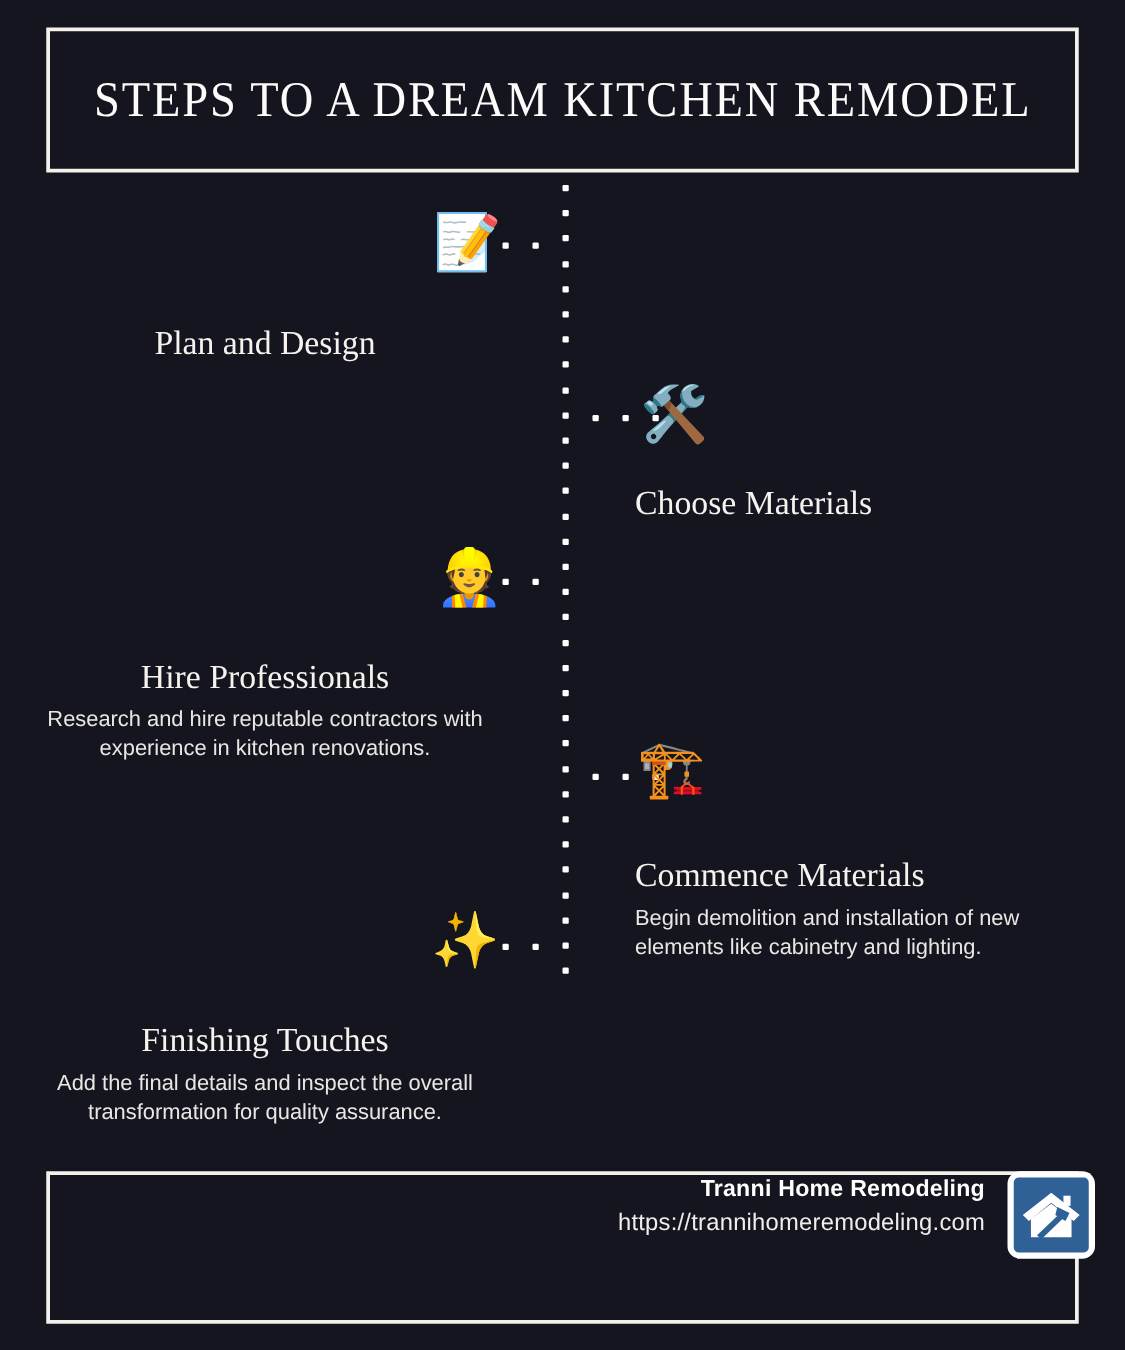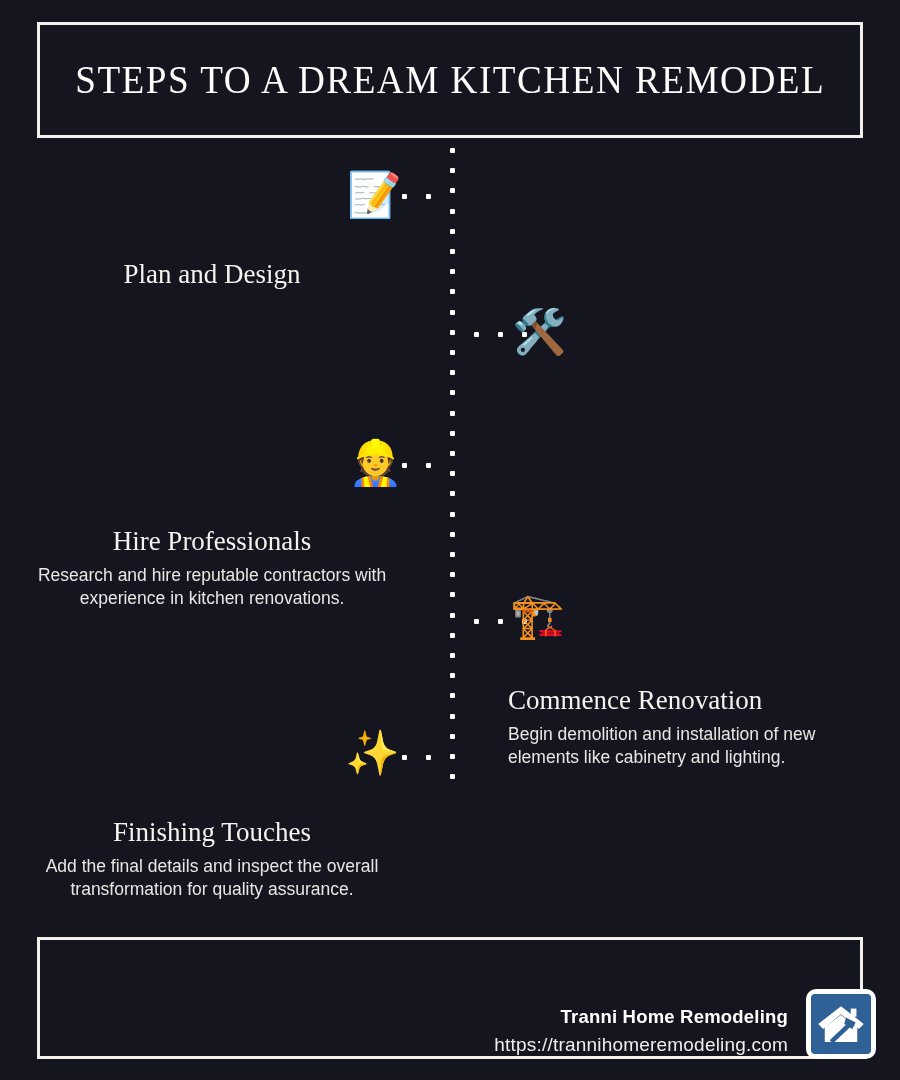--- a/index.html
+++ b/index.html
@@ -115,21 +115,21 @@
     height: 122px;
     border: 3px solid #f4f1ec;
     box-sizing: border-box;
   }
   .footer-inner {
     position: absolute;
     right: 24px;
     top: 0;
     height: 122px;
     display: flex;
-    align-items: flex-end;
+    align-items: flex-start;
     justify-content: flex-end;
     gap: 18px;
   }
   .footer-text {
     text-align: right;
   }
   .brand-name {
     font-size: 18.5px;
     font-weight: bold;
     color: #ffffff;
@@ -222,31 +222,32 @@
       <div class="hdot" style="left: 378px; top: 755px;"></div>
     </div>
 
   <div class="step-emoji" style="left:347px; top:173px;">📝</div>
   <div class="step left" style="top:260px;">
     <div class="step-heading">Plan and Design</div>
   </div>
 
   <div class="step-emoji" style="left:512px; top:310px;">🛠️</div>
   <div class="step right" style="top:388px;">
+    <div class="step-heading">Choose Materials</div>
   </div>
 
   <div class="step-emoji" style="left:348px; top:441px;">👷</div>
   <div class="step left" style="top:527px;">
     <div class="step-heading">Hire Professionals</div>
     <div class="step-desc">Research and hire reputable contractors with experience in kitchen renovations.</div>
   </div>
 
   <div class="step-emoji" style="left:510px; top:594px;">🏗️</div>
   <div class="step right" style="top:686px;">
-    <div class="step-heading">Commence Renovation</div>
+    <div class="step-heading">Commence Materials</div>
     <div class="step-desc">Begin demolition and installation of new elements like cabinetry and lighting.</div>
   </div>
 
   <div class="step-emoji" style="left:345px; top:731px;">✨</div>
   <div class="step left" style="top:818px;">
     <div class="step-heading">Finishing Touches</div>
     <div class="step-desc">Add the final details and inspect the overall transformation for quality assurance.</div>
   </div>
 
   <div class="footer-frame"></div>

